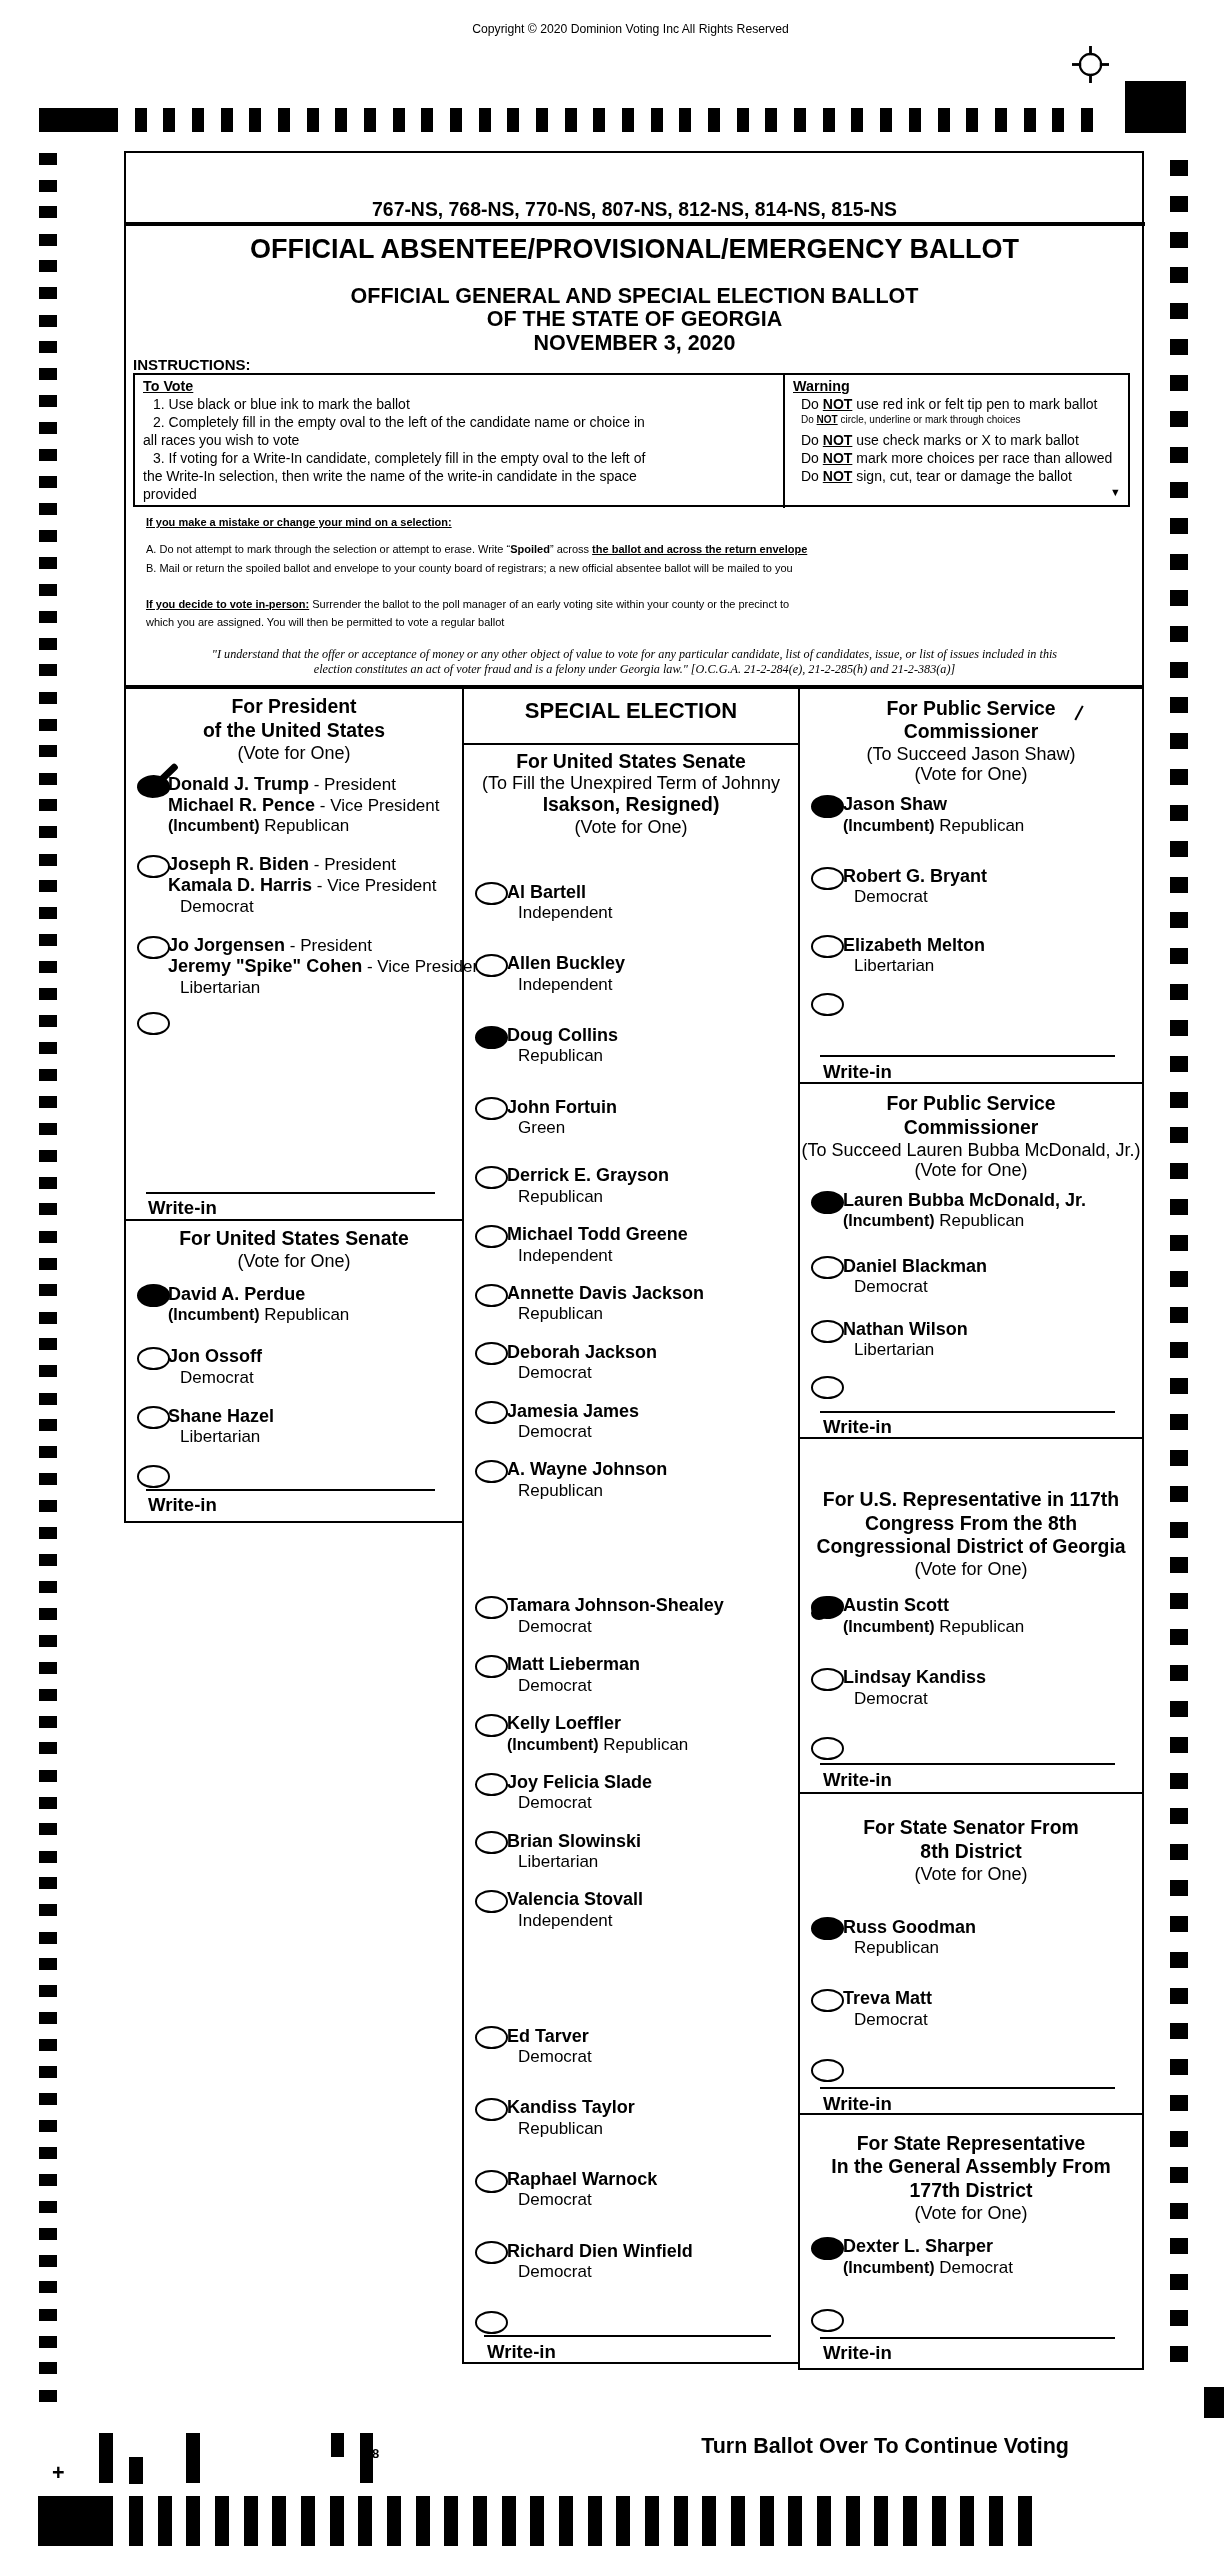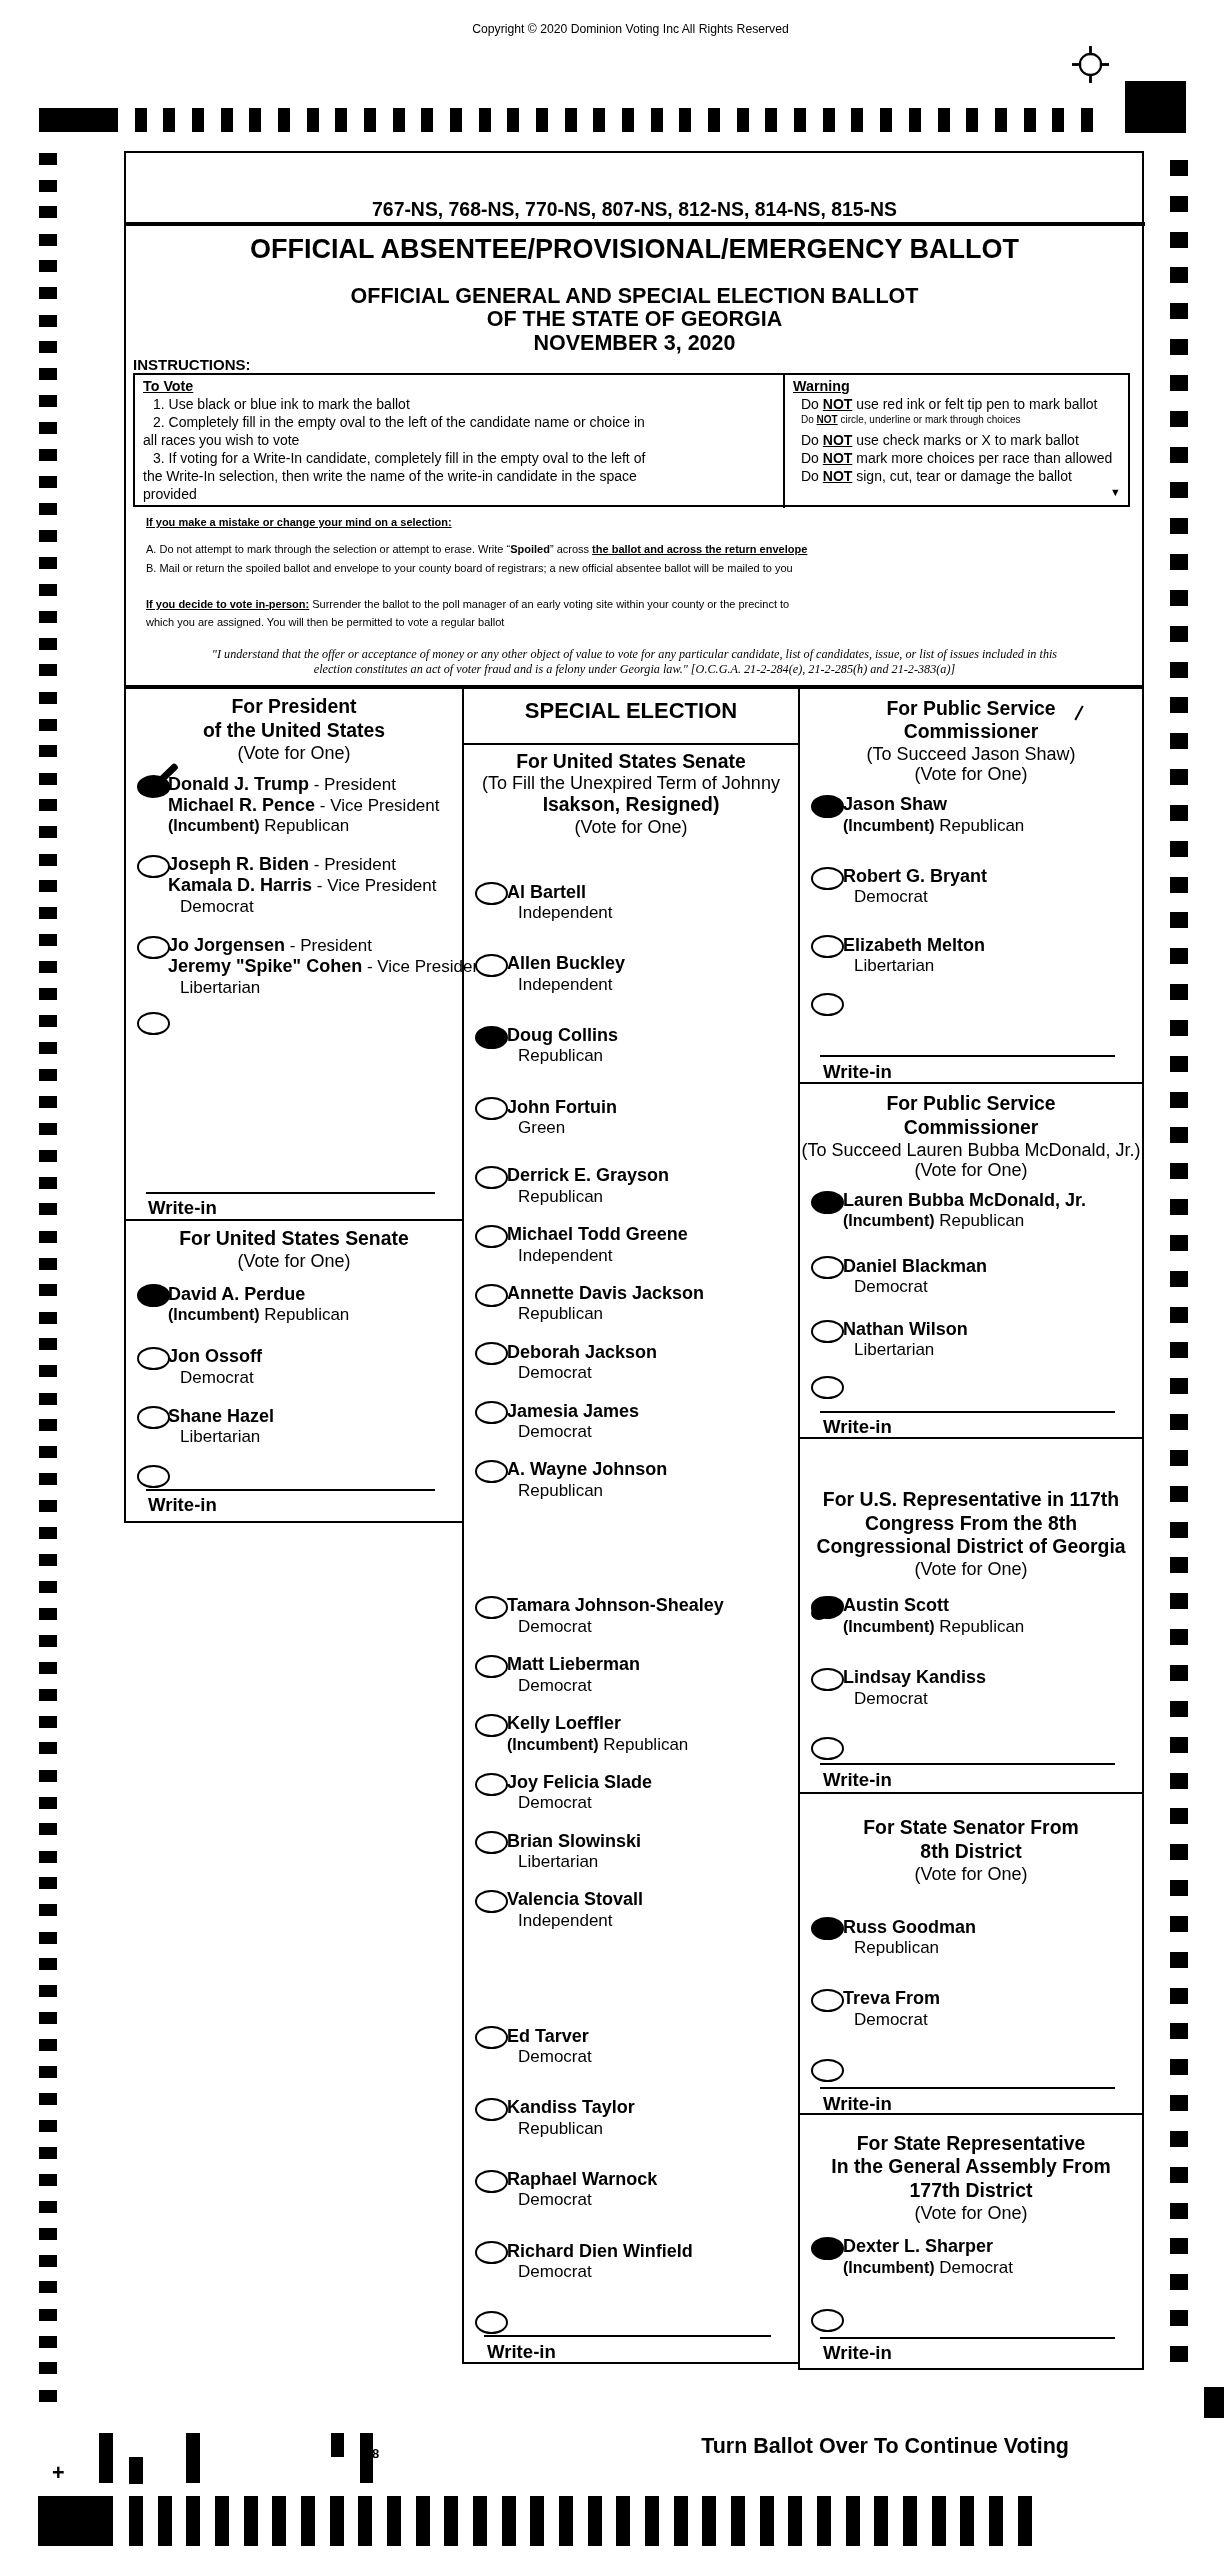--- a/index.html
+++ b/index.html
@@ -255,21 +255,21 @@
       <div class="wline" style="left: 820px; top: 1763px; width: 295px;"></div>
       <div class="wlabel" style="left: 823px; top: 1769px;">Write-in</div>
       <div class="hl" style="left: 798px; top: 1792px; width: 346px; height: 2.2px;"></div>
       <div class="abs nw-none" style="left: 798px; top: 1816px; width: 346px; text-align: center; font-size: 19.4px; font-weight: bold;">For State Senator From</div>
       <div class="abs nw-none" style="left: 798px; top: 1840px; width: 346px; text-align: center; font-size: 19.4px; font-weight: bold;">8th District</div>
       <div class="abs" style="left: 798px; top: 1864px; width: 346px; text-align: center; font-size: 18px;">(Vote for One)</div>
       <div class="oval sel" style="left: 811px; top: 1917px;"></div>
       <div class="name" style="left: 843px; top: 1917px;"><span>Russ Goodman</span></div>
       <div class="party" style="left: 854px; top: 1938px;">Republican</div>
       <div class="oval" style="left: 811px; top: 1989px;"></div>
-      <div class="name" style="left: 843px; top: 1988px;"><span>Treva From</span></div>
+      <div class="name" style="left: 843px; top: 1988px;"><span>Treva Matt</span></div>
       <div class="party" style="left: 854px; top: 2010px;">Democrat</div>
       <div class="oval" style="left: 811px; top: 2059px;"></div>
       <div class="wline" style="left: 820px; top: 2087px; width: 295px;"></div>
       <div class="wlabel" style="left: 823px; top: 2093px;">Write-in</div>
       <div class="hl" style="left: 798px; top: 2113px; width: 346px; height: 2.2px;"></div>
       <div class="abs nw-none" style="left: 798px; top: 2132px; width: 346px; text-align: center; font-size: 19.4px; font-weight: bold;">For State Representative</div>
       <div class="abs nw-none" style="left: 798px; top: 2155px; width: 346px; text-align: center; font-size: 19.4px; font-weight: bold;">In the General Assembly From</div>
       <div class="abs nw-none" style="left: 798px; top: 2179px; width: 346px; text-align: center; font-size: 19.4px; font-weight: bold;">177th District</div>
       <div class="abs" style="left: 798px; top: 2203px; width: 346px; text-align: center; font-size: 18px;">(Vote for One)</div>
       <div class="oval sel" style="left: 811px; top: 2237px;"></div>

